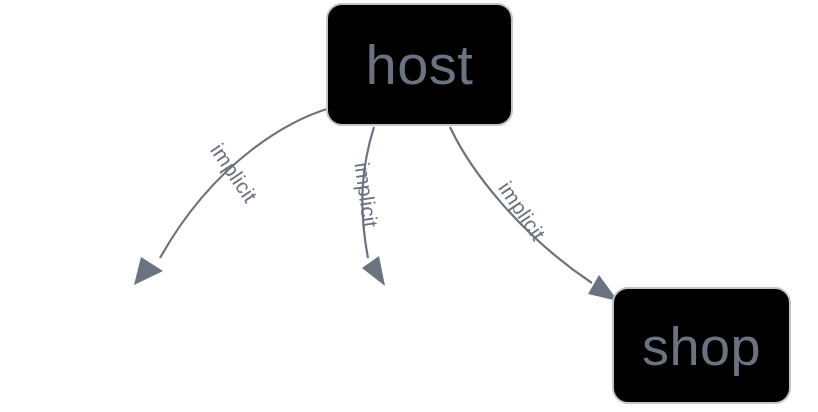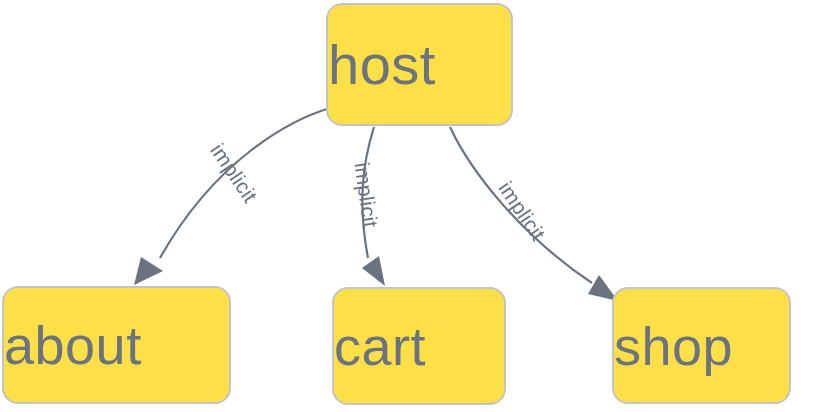--- a/index.html
+++ b/index.html
@@ -18,26 +18,26 @@
   #graph-svg {
     position: absolute;
     left: 0;
     top: 0;
     width: 818px;
     height: 412px;
   }
   .node-box {
     position: absolute;
     box-sizing: border-box;
-    background: #fde047;
+    background: #000000;
     border: 2px solid #c3c4c6;
     border-radius: 16px;
     display: flex;
     align-items: center;
-    justify-content: flex-start;
+    justify-content: center;
   }
   .node-label {
     color: #6b7280;
     font-family: "Liberation Sans", sans-serif;
     font-weight: 400;
     letter-spacing: 0.5px;
     line-height: 1;
     white-space: nowrap;
   }
   #node-host { left: 326px; top: 3px; width: 187px; height: 123px; }
@@ -90,25 +90,19 @@
       <path class="edge-path" d="M 450 127 C 470 170, 520 235, 592 283"></path>
       <polygon class="arrow-head" points="618,301 588,294, 599,275"></polygon>
       <text class="edge-label-text" x="516" y="215" text-anchor="middle" transform="rotate(56 516 215)">implicit</text>
     </g>
   </svg>
 
   <div class="node-box" id="node-host">
     <span class="node-label">host</span>
   </div>
 
-  <div class="node-box" id="node-about">
-    <span class="node-label">about</span>
-  </div>
 
-  <div class="node-box" id="node-cart">
-    <span class="node-label">cart</span>
-  </div>
 
   <div class="node-box" id="node-shop">
     <span class="node-label">shop</span>
   </div>
 
 </div>
 
 </body></html>

